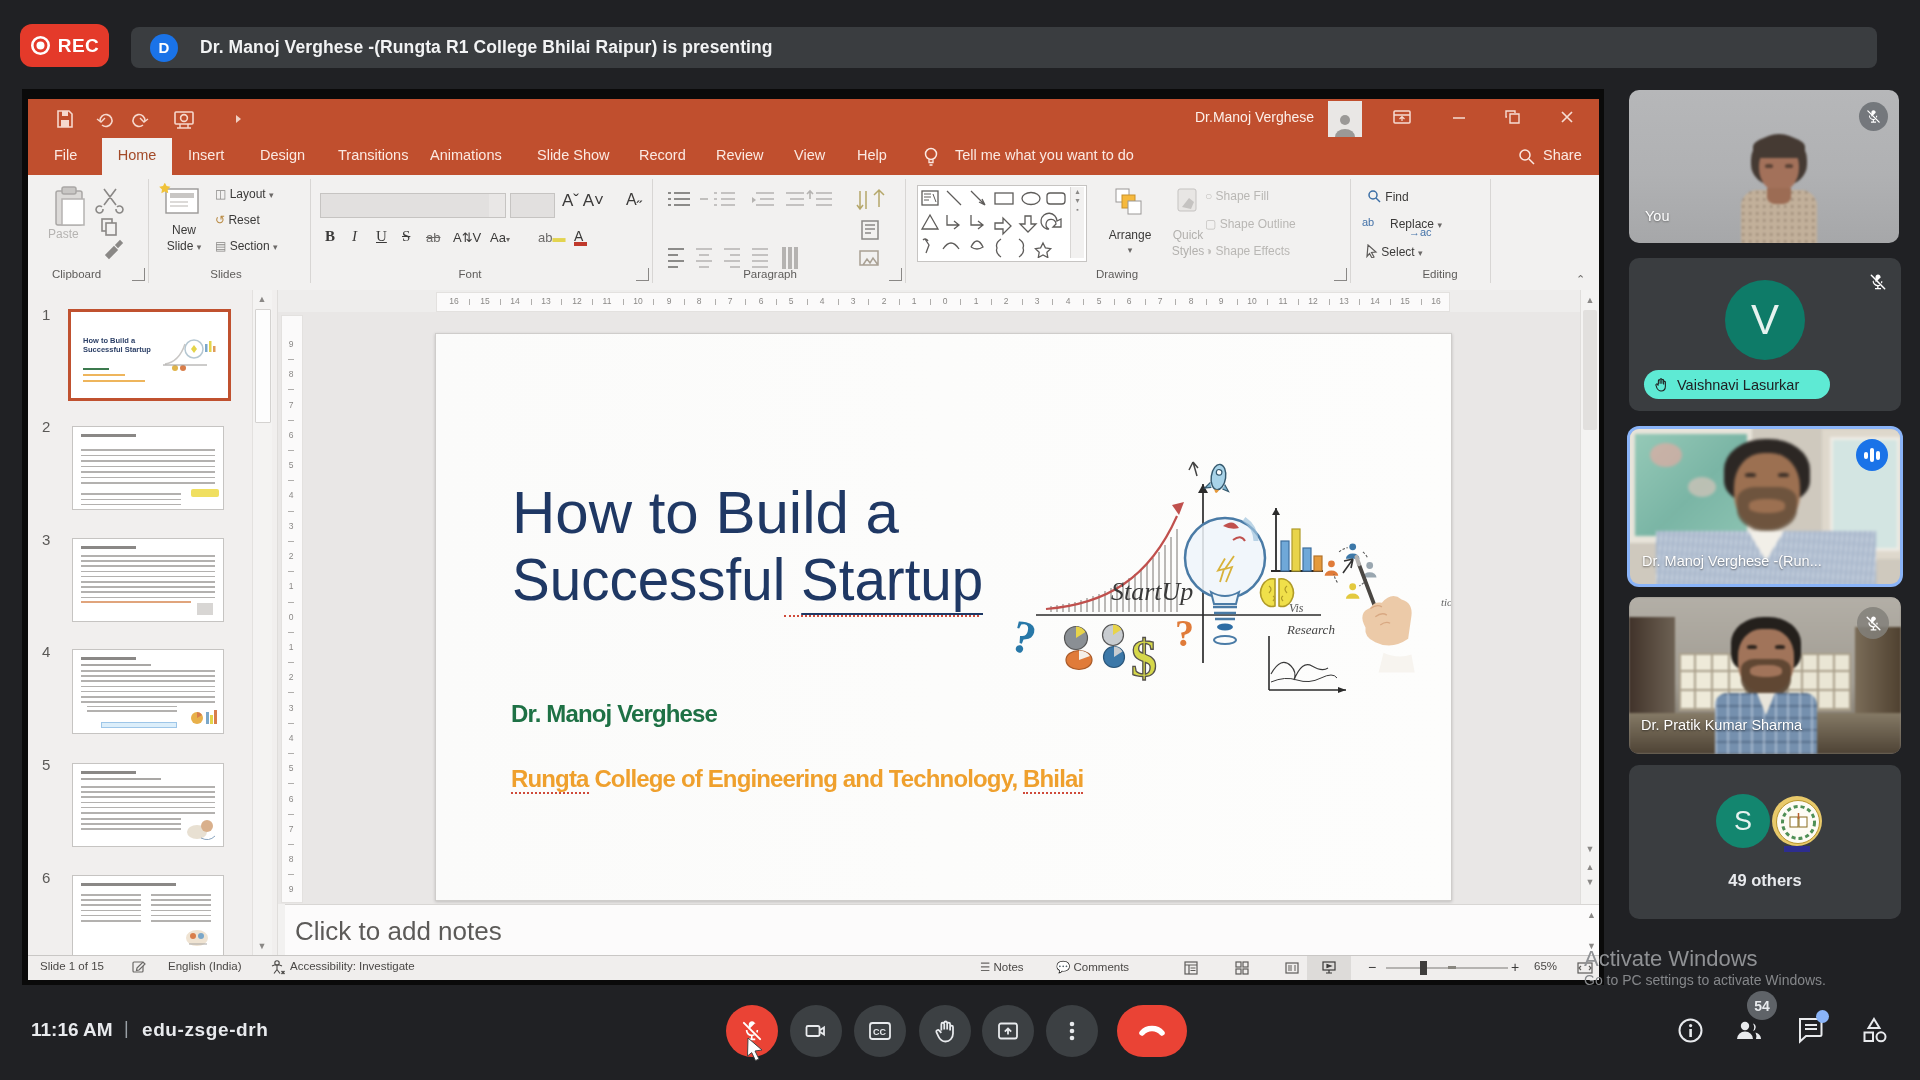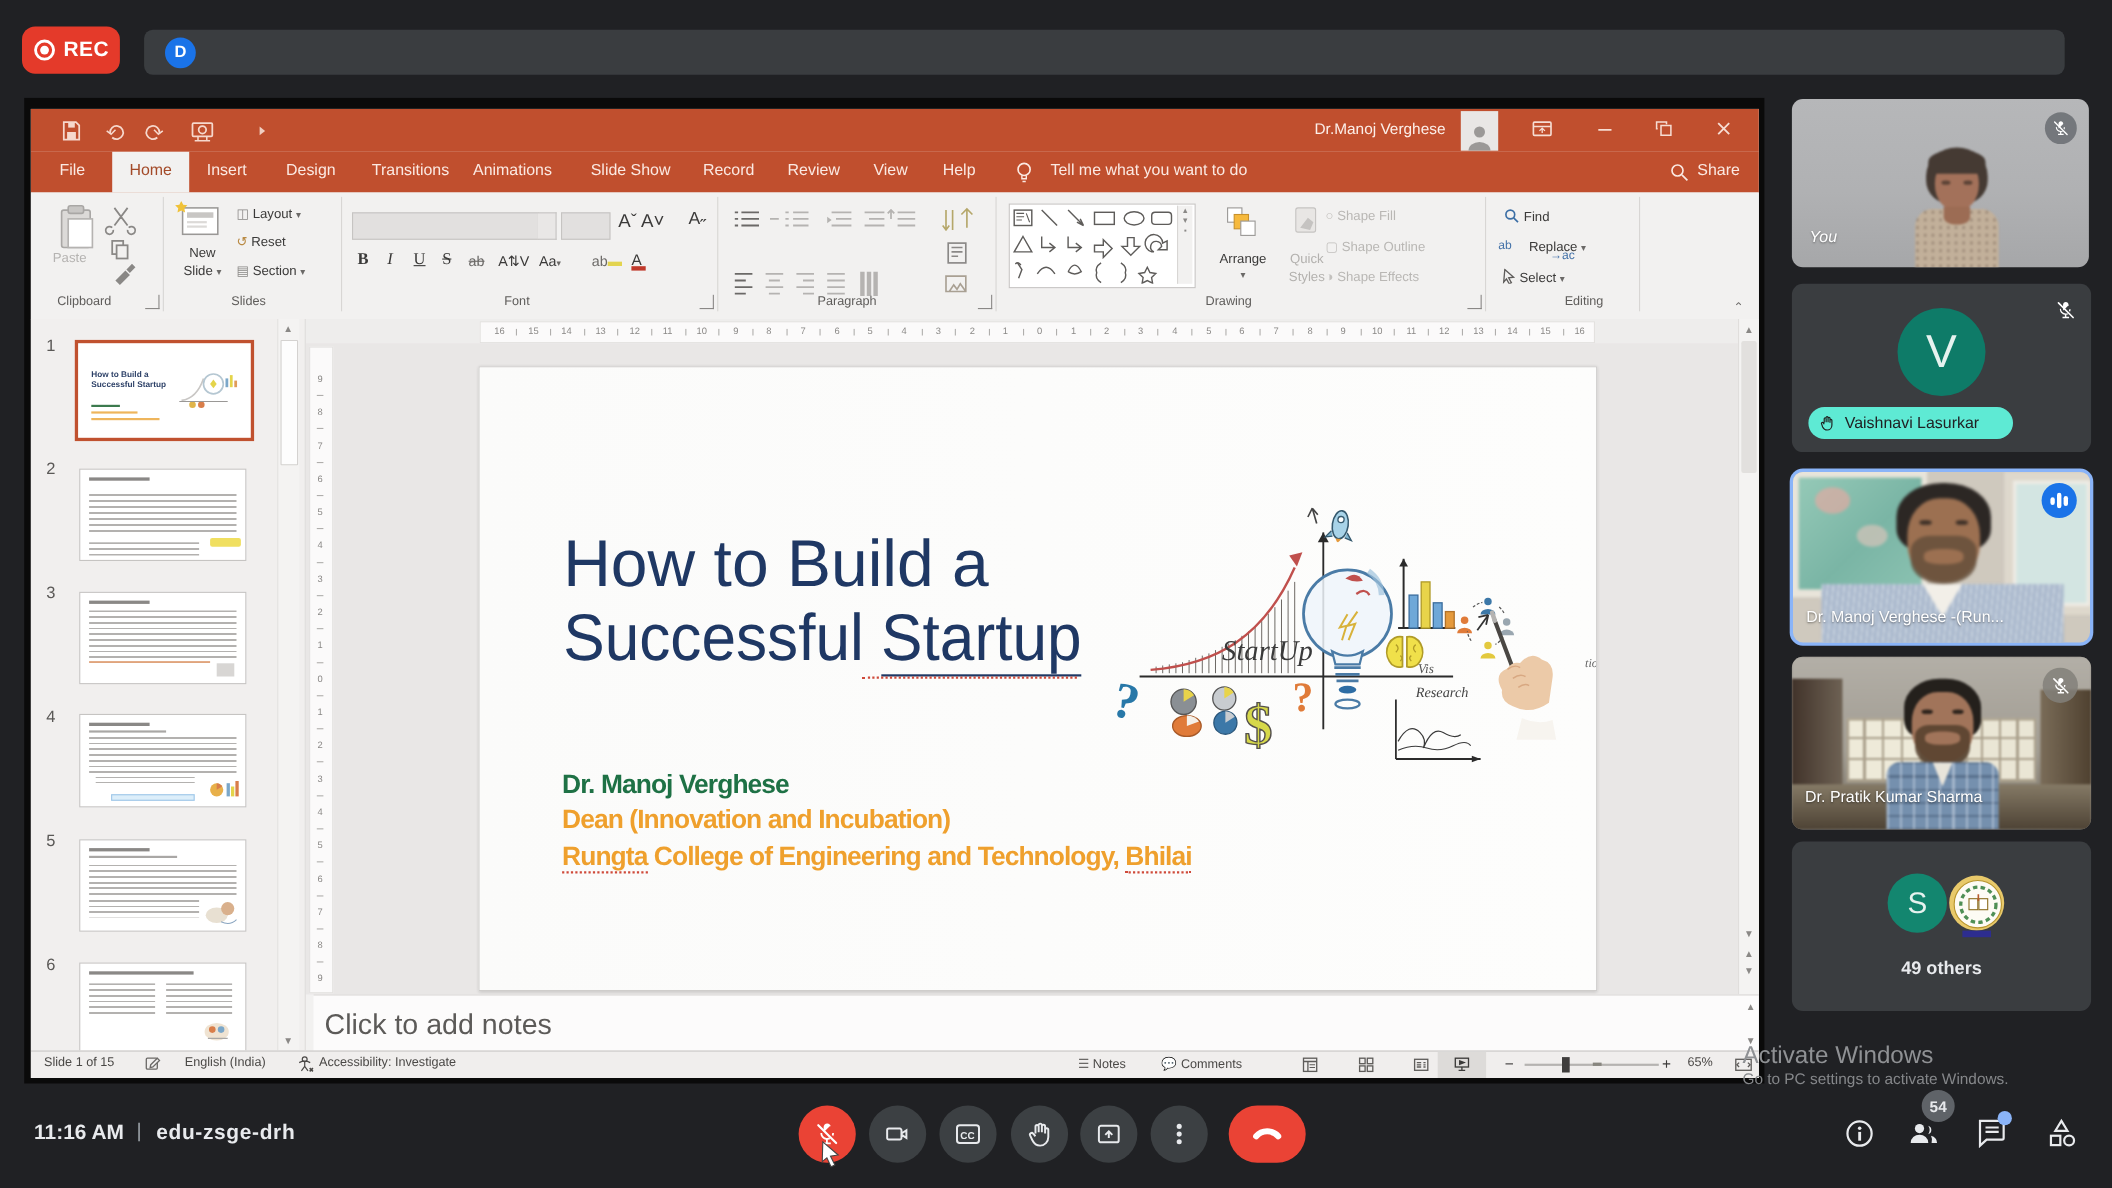--- a/index.html
+++ b/index.html
@@ -11,20 +11,21 @@
 
 <div class="abs" style="left:20px;top:24px;width:89px;height:43px;background:#e43a2a;border-radius:12px;display:flex;align-items:center;justify-content:center;gap:7px;">
   <svg width="21" height="21" viewBox="0 0 21 21">
       <circle cx="10.5" cy="10.5" r="8.2" fill="none" stroke="#fff" stroke-width="2.6"></circle>
       <circle cx="10.5" cy="10.5" r="4" fill="#fff"></circle>
     </svg>
   <span style="color:#fff;font-size:19px;font-weight:bold;letter-spacing:0.5px;">REC</span>
 </div>
 <div class="abs" style="left:131px;top:27px;width:1746px;height:41px;background:#3a3d40;border-radius:8px;display:flex;align-items:center;">
   <div style="width:28px;height:28px;border-radius:50%;background:#1a73e8;margin-left:19px;display:flex;align-items:center;justify-content:center;color:#fff;font-size:15px;font-weight:bold;">D</div>
+  <span style="color:#f2f3f4;font-size:17.5px;font-weight:bold;margin-left:22px;letter-spacing:0.1px;">Dr. Manoj Verghese -(Rungta R1 College Bhilai Raipur) is presenting</span>
 </div>
 
 <div class="abs" style="left:22px;top:89px;width:1582px;height:896px;background:#0a0a0a;">
  <div class="abs" style="left:6px;top:10px;width:1571px;height:881px;background:#f2f1f0;overflow:hidden;">
 
   <div class="abs" style="left:0;top:0;width:1571px;height:39px;background:#c04f2e;"></div>
 
   <svg class="abs" style="left:22px;top:8px;" width="210" height="24" viewBox="0 0 210 24">
     <g stroke="#f6d8cd" fill="none" stroke-width="1.6">
       <path d="M8 4 h11 l3 3 v13 h-14 z"></path>
@@ -438,21 +439,20 @@
           <span class="abs" style="left:6px;top:528px;width:6px;height:1px;background:#b0aeac;"></span>
           <span class="abs" style="left:6px;top:558px;width:6px;height:1px;background:#b0aeac;"></span>
         </div>
       </div>
 
   <div id="slide" class="abs" style="left:407px;top:234px;width:1015px;height:566px;background:#fdfdfd;border:1px solid #cfcdcb;box-shadow:0 1px 3px rgba(0,0,0,0.18);overflow:hidden;">
         <div style="position:relative;width:100%;height:100%;background:linear-gradient(90deg,#fbfbfa,#fdfdfc);">
   <div class="abs" style="left:76px;top:145px;font-size:60px;line-height:67px;color:#1f3864;"><span style="display:inline-block;transform:scaleX(1.0);transform-origin:0 0;white-space:nowrap;">How to Build a</span><br><span style="display:inline-block;transform:scaleX(0.942);transform-origin:0 0;white-space:nowrap;">Successful <span style="border-bottom:2.5px solid #1f3864;">Startup</span></span></div>
   <div class="abs" style="left:348px;top:279px;width:195px;height:2px;border-bottom:2px dotted #cf4a3a;"></div>
   <div class="abs" style="left:75px;top:366px;font-size:24px;font-weight:bold;color:#1e7145;letter-spacing:-0.85px;">Dr. Manoj Verghese</div>
-  <div class="abs" style="left:75px;top:398px;font-size:24px;font-weight:bold;color:#efa02d;letter-spacing:-0.85px;">Dean (Innovation and Incubation)</div>
   <div class="abs" style="left:75px;top:431px;font-size:24px;font-weight:bold;color:#efa02d;letter-spacing:-0.85px;"><span style="border-bottom:2px dotted #cf4a3a;">Rungta</span> College of Engineering and Technology, <span style="border-bottom:2px dotted #cf4a3a;">Bhilai</span></div>
   <svg class="abs" style="left:565px;top:90px;" width="470" height="280" viewBox="0 0 470 280">
 
     <line x1="35" y1="191" x2="320" y2="191" stroke="#2b2b2b" stroke-width="1.7"></line>
     <line x1="202" y1="60" x2="202" y2="239" stroke="#2b2b2b" stroke-width="1.7"></line>
     <path d="M202 60 l-5 9 h10 z" fill="#2b2b2b"></path>
 
     <path d="M50 188 v-6 M56 188 v-7 M62 188 v-8 M68 188 v-9 M74 188 v-10 M80 188 v-12 M86 188 v-14 M92 188 v-16 M98 188 v-18 M104 188 v-21 M110 188 v-24 M116 188 v-27 M122 188 v-30 M128 188 v-34 M134 188 v-38 M140 188 v-43 M146 188 v-48 M152 188 v-54 M158 188 v-60 M164 188 v-67 M170 188 v-75 M176 188 v-83" stroke="#6b6763" stroke-width="0.9"></path>
 
     <path d="M45 185 C105 180 148 155 176 92" stroke="#c0504d" stroke-width="2.2" fill="none"></path>
@@ -613,21 +613,21 @@
             <g stroke="#5e5c5a" fill="none" stroke-width="1.2">
               <rect x="2" y="4" width="14" height="10"></rect>
               <path d="M5 7 l-2 2 2 2 M13 7 l2 2 -2 2"></path>
             </g>
           </svg>
 </div>
       </div>
  </div>
 </div>
 
-<div class="abs" style="left:1629px;top:90px;width:270px;height:153px;border-radius:10px;overflow:hidden;background:linear-gradient(180deg,#b6b7b9 0%,#b0b1b3 55%,#a6a7a9 100%);font-style:italic;">
+<div class="abs" style="left:1629px;top:90px;width:270px;height:153px;border-radius:10px;overflow:hidden;background:linear-gradient(180deg,#b6b7b9 0%,#b0b1b3 55%,#a6a7a9 100%);">
   <div style="position:absolute;left:0;top:0;width:100%;height:100%;filter:blur(1.2px);">
     <div class="abs" style="left:122px;top:44px;width:56px;height:52px;background:#453a33;border-radius:50% 50% 42% 42%;"></div>
     <div class="abs" style="left:130px;top:54px;width:40px;height:48px;background:#a3715a;border-radius:46% 46% 50% 50%;"></div>
     <div class="abs" style="left:124px;top:46px;width:52px;height:22px;background:#453a33;border-radius:50% 50% 0 0;"></div>
     <div class="abs" style="left:136px;top:74px;width:8px;height:4px;background:#5c4336;border-radius:40%;"></div>
     <div class="abs" style="left:156px;top:74px;width:8px;height:4px;background:#5c4336;border-radius:40%;"></div>
     <div class="abs" style="left:112px;top:100px;width:76px;height:54px;background:#c2b09a;border-radius:16px 16px 0 0;"></div>
     <div class="abs" style="left:112px;top:100px;width:76px;height:54px;background:radial-gradient(circle at 30% 40%, rgba(90,70,60,0.3) 0 1.5px, transparent 1.5px) 0 0/7px 7px;border-radius:16px 16px 0 0;"></div>
     <div class="abs" style="left:138px;top:98px;width:24px;height:16px;background:#9c6c54;border-radius:0 0 40% 40%;"></div>
   </div>

